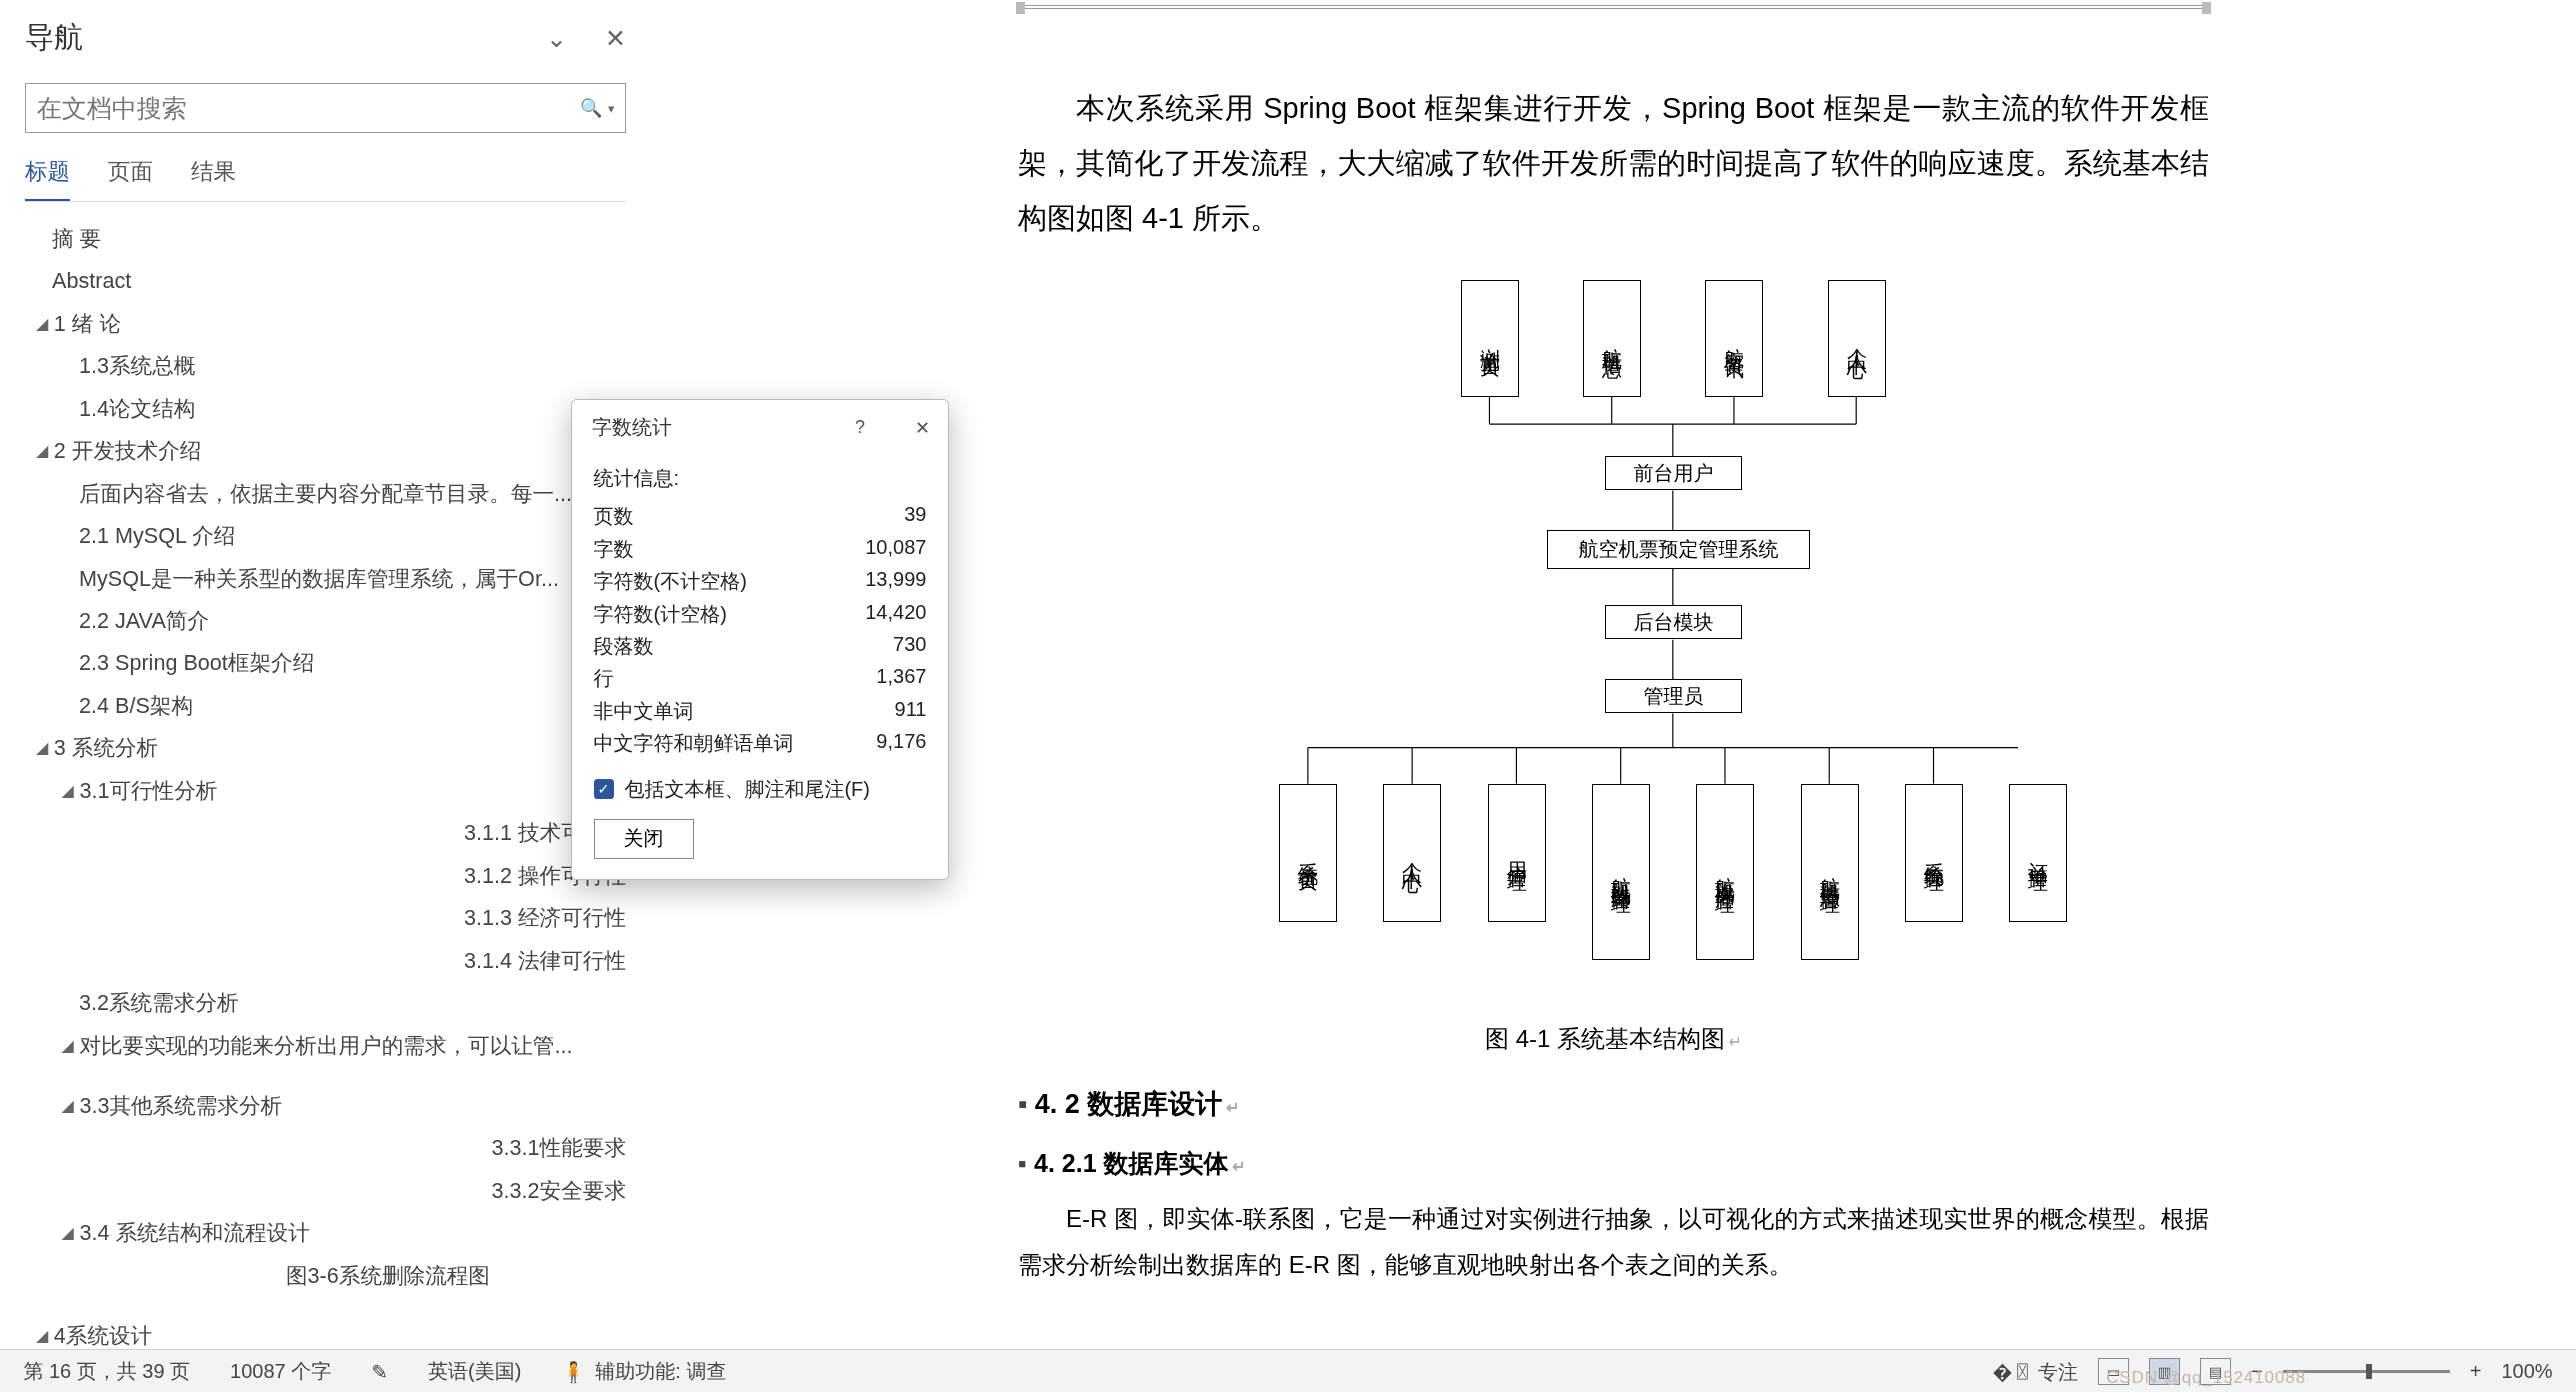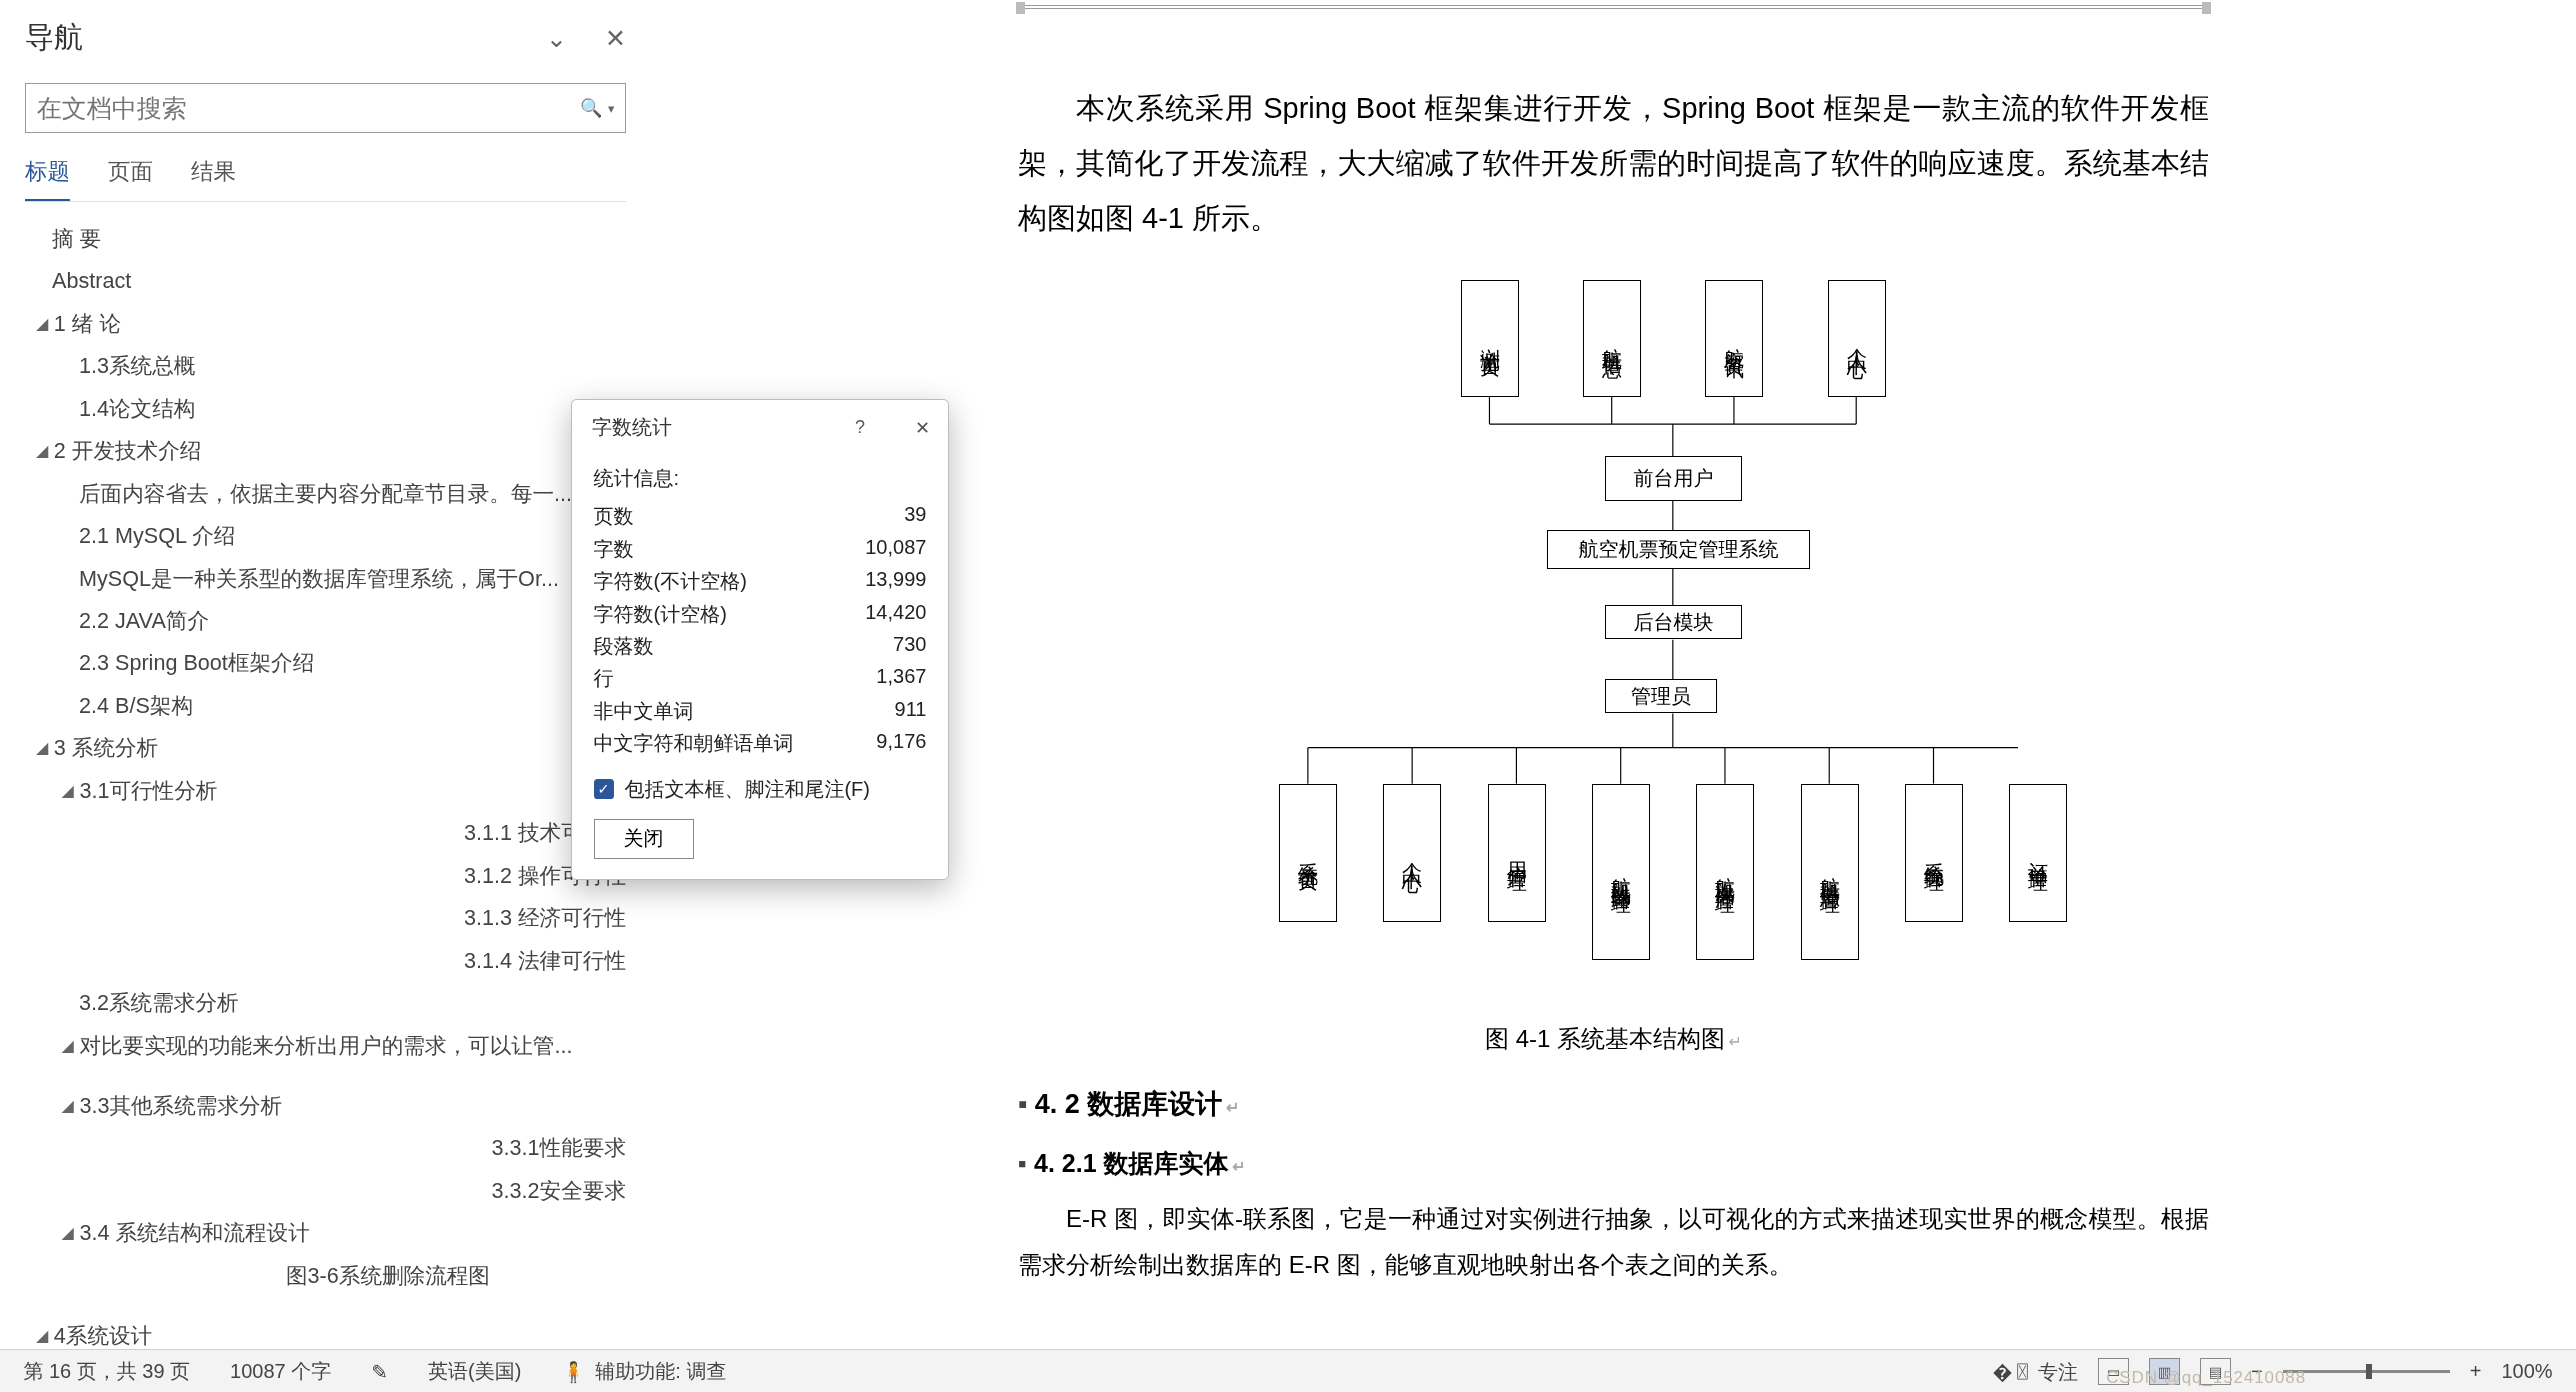--- a/index.html
+++ b/index.html
@@ -222,30 +222,30 @@
         </div>
       <div class="dbox" style="left:374px;top:0;width:58px;height:117px">
           <span class="vtxt">航班信息</span>
         </div>
       <div class="dbox" style="left:496px;top:0;width:58px;height:117px">
           <span class="vtxt">航空资讯</span>
         </div>
       <div class="dbox" style="left:619px;top:0;width:58px;height:117px">
           <span class="vtxt">个人中心</span>
         </div>
-      <div class="dbox" style="left:396px;top:176px;width:137px;height:45px">
+      <div class="dbox" style="left:396px;top:176px;width:137px;height:34px">
           <span>前台用户</span>
         </div>
       <div class="dbox" style="left:338px;top:250px;width:263px;height:39px">
           <span>航空机票预定管理系统</span>
         </div>
       <div class="dbox" style="left:396px;top:325px;width:137px;height:34px">
           <span>后台模块</span>
         </div>
-      <div class="dbox" style="left:396px;top:399px;width:112px;height:34px">
+      <div class="dbox" style="left:396px;top:399px;width:137px;height:34px">
           <span>管理员</span>
         </div>
       <div class="dbox" style="left:70px;top:504px;width:58px;height:138px">
           <span class="vtxt">系统首页</span>
         </div>
       <div class="dbox" style="left:174px;top:504px;width:58px;height:138px">
           <span class="vtxt">个人中心</span>
         </div>
       <div class="dbox" style="left:279px;top:504px;width:58px;height:138px">
           <span class="vtxt">用户管理</span>

